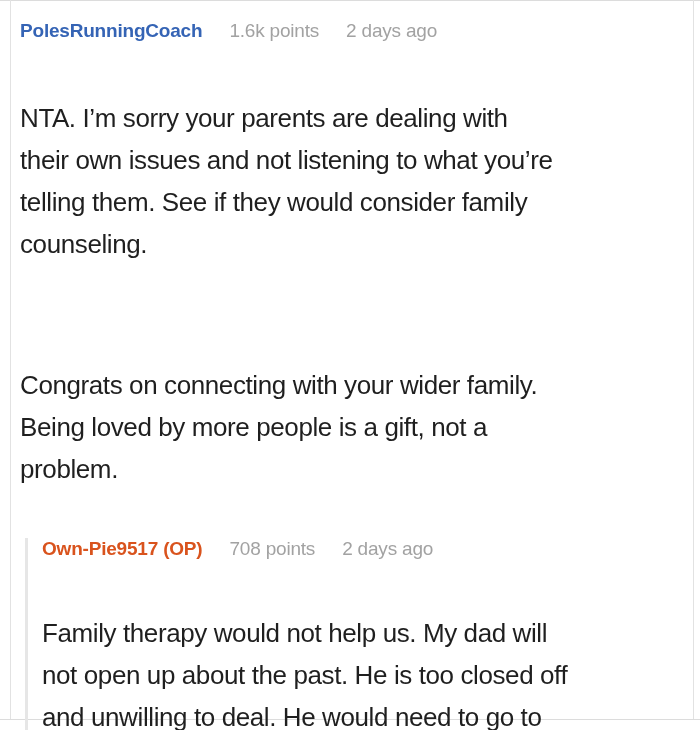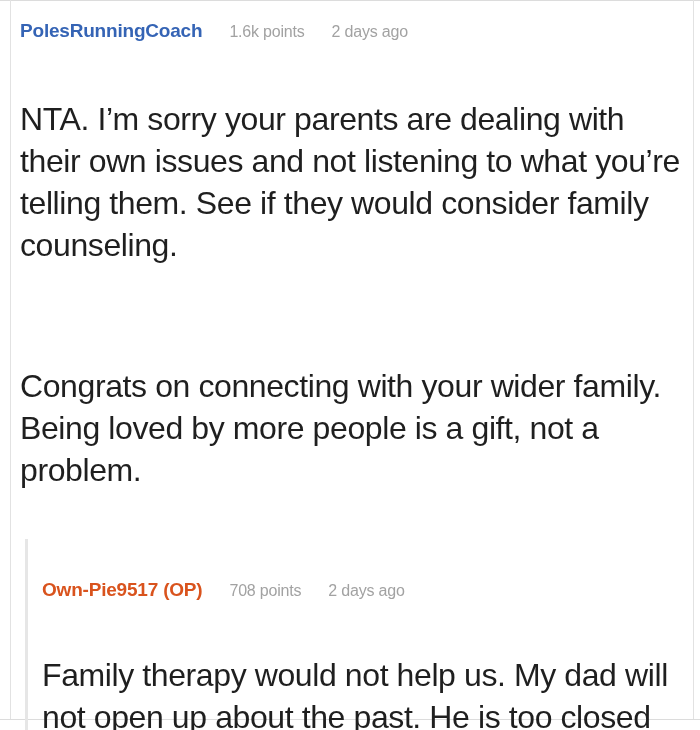--- a/index.html
+++ b/index.html
@@ -32,29 +32,29 @@
     line-height: 22px;
     white-space: nowrap;
   }
   .author {
     font-weight: bold;
     font-size: 19px;
     letter-spacing: -0.2px;
     cursor: pointer;
   }
   .author.blue   { color: #3564b5; }
-  .author.orange { color: #d9531d; margin-top: 40px; }
+  .author.orange { color: #d9531d; }
   .meta {
-    font-size: 16px;
+    font-size: 19px;
     color: #a2a2a2;
     letter-spacing: -0.2px;
   }
   .body {
     margin-top: 13px;
-    font-size: 32px;
+    font-size: 26px;
     line-height: 42px;
     letter-spacing: -0.4px;
     color: #1f1f1f;
     white-space: pre-line;
   }
   .body p { white-space: pre-line; }
   .body p + p { margin-top: 57px; }
 
   .reply {
     margin-top: 6px;

